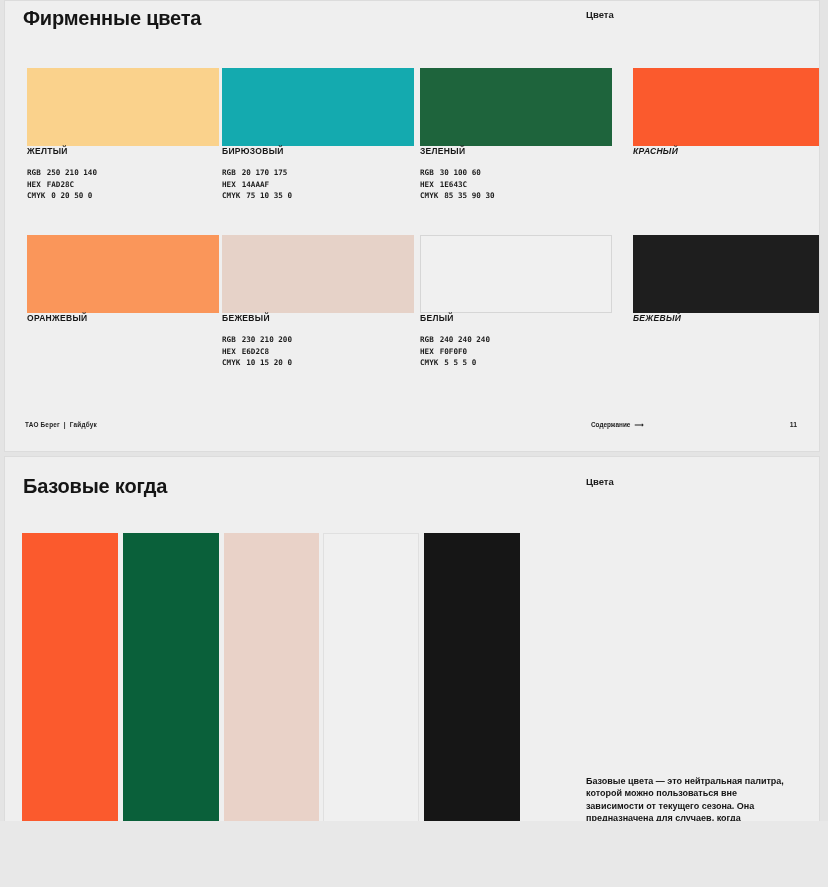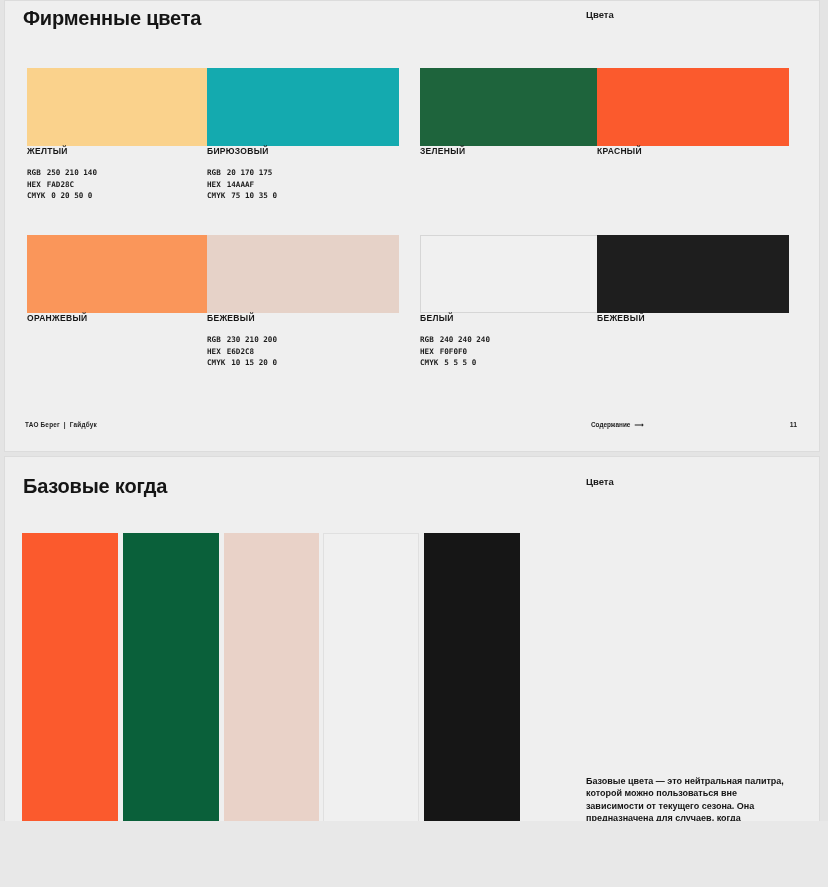--- a/index.html
+++ b/index.html
@@ -57,23 +57,23 @@
   }
   #row-1 { top: 67px; }
   #row-2 { top: 234px; }
 
   .swatch-cell {
     position: absolute;
     top: 0;
     width: 192px;
   }
   .swatch-cell.c0 { left: 22px; }
-  .swatch-cell.c1 { left: 202px; }
+  .swatch-cell.c1 { left: 217px; }
   .swatch-cell.c2 { left: 415px; }
-  .swatch-cell.c3 { left: 592px; }
+  .swatch-cell.c3 { left: 628px; font-style: italic; }
 
   .swatch-chip {
     width: 192px;
     height: 78px;
     box-sizing: border-box;
   }
   .swatch-chip.bordered { border: 1px solid #d6d6d6; }
 
   .swatch-name {
     font-size: 8.5px;
@@ -203,20 +203,31 @@
           </span>
           <span class="spec-line">
             <span class="spec-key">CMYK</span><span class="spec-val">75 10 35 0</span>
           </span>
         </div>
       </div>
 
       <div class="swatch-cell c2">
         <div class="swatch-chip" style="background:#1E643C;"></div>
         <div class="swatch-name">ЗЕЛЕНЫЙ</div>
+        <div class="swatch-specs">
+          <span class="spec-line">
+            <span class="spec-key">RGB</span><span class="spec-val">30 100 60</span>
+          </span>
+          <span class="spec-line">
+            <span class="spec-key">HEX</span><span class="spec-val">1E643C</span>
+          </span>
+          <span class="spec-line">
+            <span class="spec-key">CMYK</span><span class="spec-val">85 35 90 30</span>
+          </span>
+        </div>
       </div>
 
       <div class="swatch-cell c3">
         <div class="swatch-chip" style="background:#FB5A2D;"></div>
         <div class="swatch-name">КРАСНЫЙ</div>
       </div>
     </div>
 
     <div class="swatch-row" id="row-2">
 

